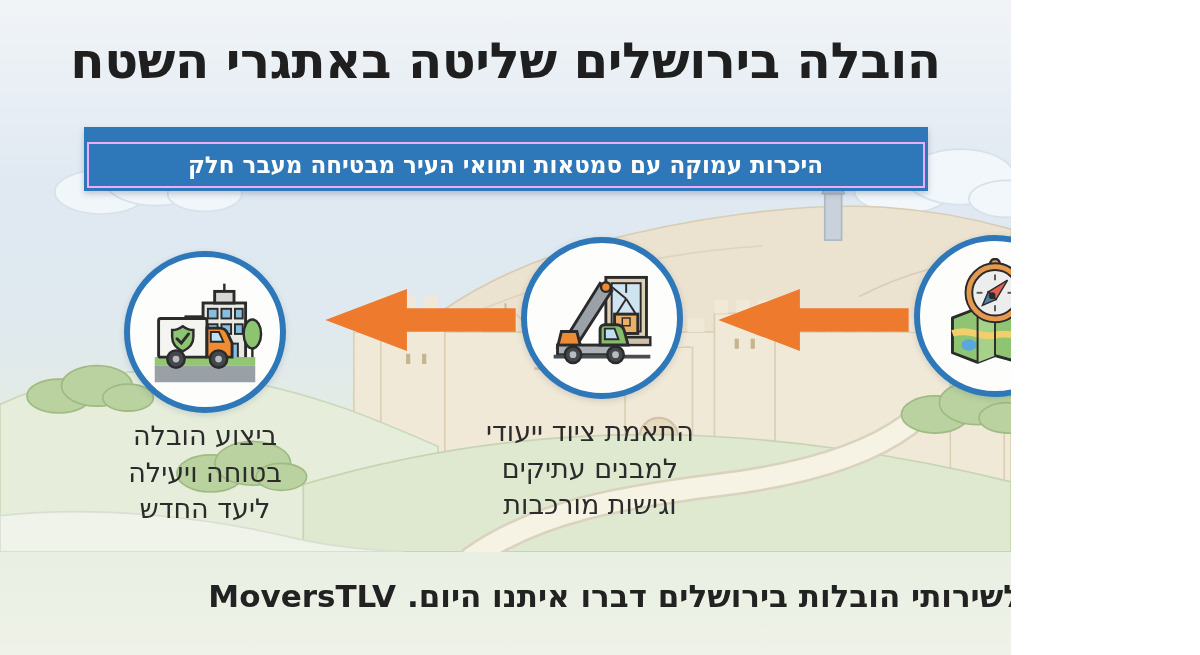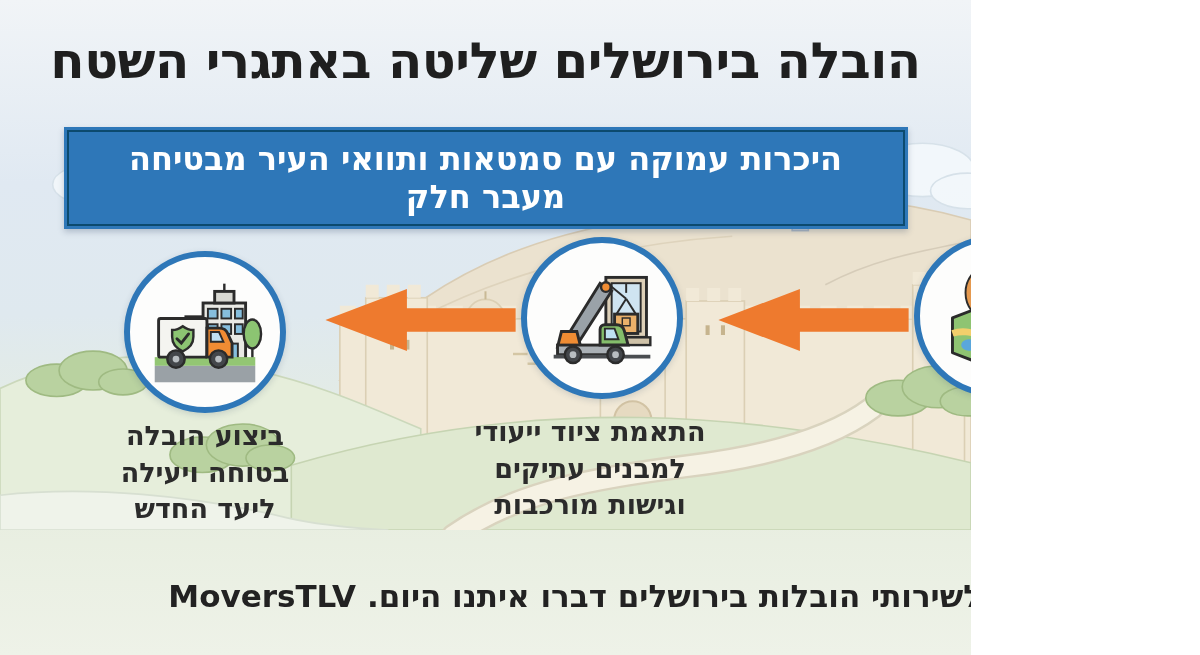--- a/index.html
+++ b/index.html
@@ -1,48 +1,49 @@
 <!DOCTYPE html>
 <html lang="he" style="--accent-orange: #ee7a2e; --accent-blue: #2e77b8; --title-text: #1f1f1f; --subtitle-text: #ffffff; --caption-text: #2b2b2b; --footer-text: #222222;"><head>
 <meta charset="utf-8">
 <style>
   html,body{margin:0;padding:0;background:#fff;}
   .canvas{
     position:relative;width:971px;height:655px;overflow:hidden;
     font-family:"DejaVu Sans","Liberation Sans",sans-serif;
     background:linear-gradient(180deg,#f1f4f7 0%,#e0e9f2 28%,#dfe9ef 48%,#e6edde 72%,#eef2e8 100%);
+    padding-left:40px;
   }
   .bg{position:absolute;inset:0;}
   .title{
     position:absolute;top:32px;left:0;width:100%;margin:0;text-align:center;
     font-size:50px;font-weight:700;letter-spacing:-0.5px;direction:rtl;
     color:var(--title-text,#1f1f1f);
   }
   .subtitle-outer{
     position:absolute;top:127px;left:50%;transform:translateX(-50%);
     background:var(--accent-blue,#2e77b8);padding:3px;
     box-shadow:0 3px 6px rgba(40,60,90,.25);
   }
   .subtitle-inner{
-    border:2px solid #0c4a6e;background:var(--accent-blue,#2e77b8);
+    border:2px solid #f0abfc;background:var(--accent-blue,#2e77b8);
     padding:8px 24px;min-width:786px;text-align:center;
-    font-size:32px;font-weight:700;direction:rtl;color:var(--subtitle-text,#ffffff);
+    font-size:23px;font-weight:700;direction:rtl;color:var(--subtitle-text,#ffffff);margin-top:12px;
   }
   .circle{
     position:absolute;width:150px;height:150px;border-radius:50%;
     border:6px solid var(--accent-blue,#2e77b8);background:#fdfdfc;
     display:flex;align-items:center;justify-content:center;
     box-shadow:0 2px 6px rgba(50,70,100,.18);
   }
   .circle svg{display:block;}
   .arrow{position:absolute;width:195px;height:66px;}
   .arrow polygon{fill:var(--accent-orange,#ee7a2e);}
   .caption{
     position:absolute;text-align:center;direction:rtl;white-space:pre-line;
-    font-size:27px;line-height:1.36;font-weight:700;color:var(--caption-text,#2b2b2b);
+    font-size:27px;line-height:1.36;font-weight:400;color:var(--caption-text,#2b2b2b);
   }
   .footer{
     position:absolute;top:578px;left:0;width:100%;text-align:right;direction:rtl;
     font-size:31px;font-weight:700;color:var(--footer-text,#222222);margin-left:11px;
   }
   .sparkle{position:absolute;left:1128px;top:574px;}
 </style>
 </head>
 <body>
 

